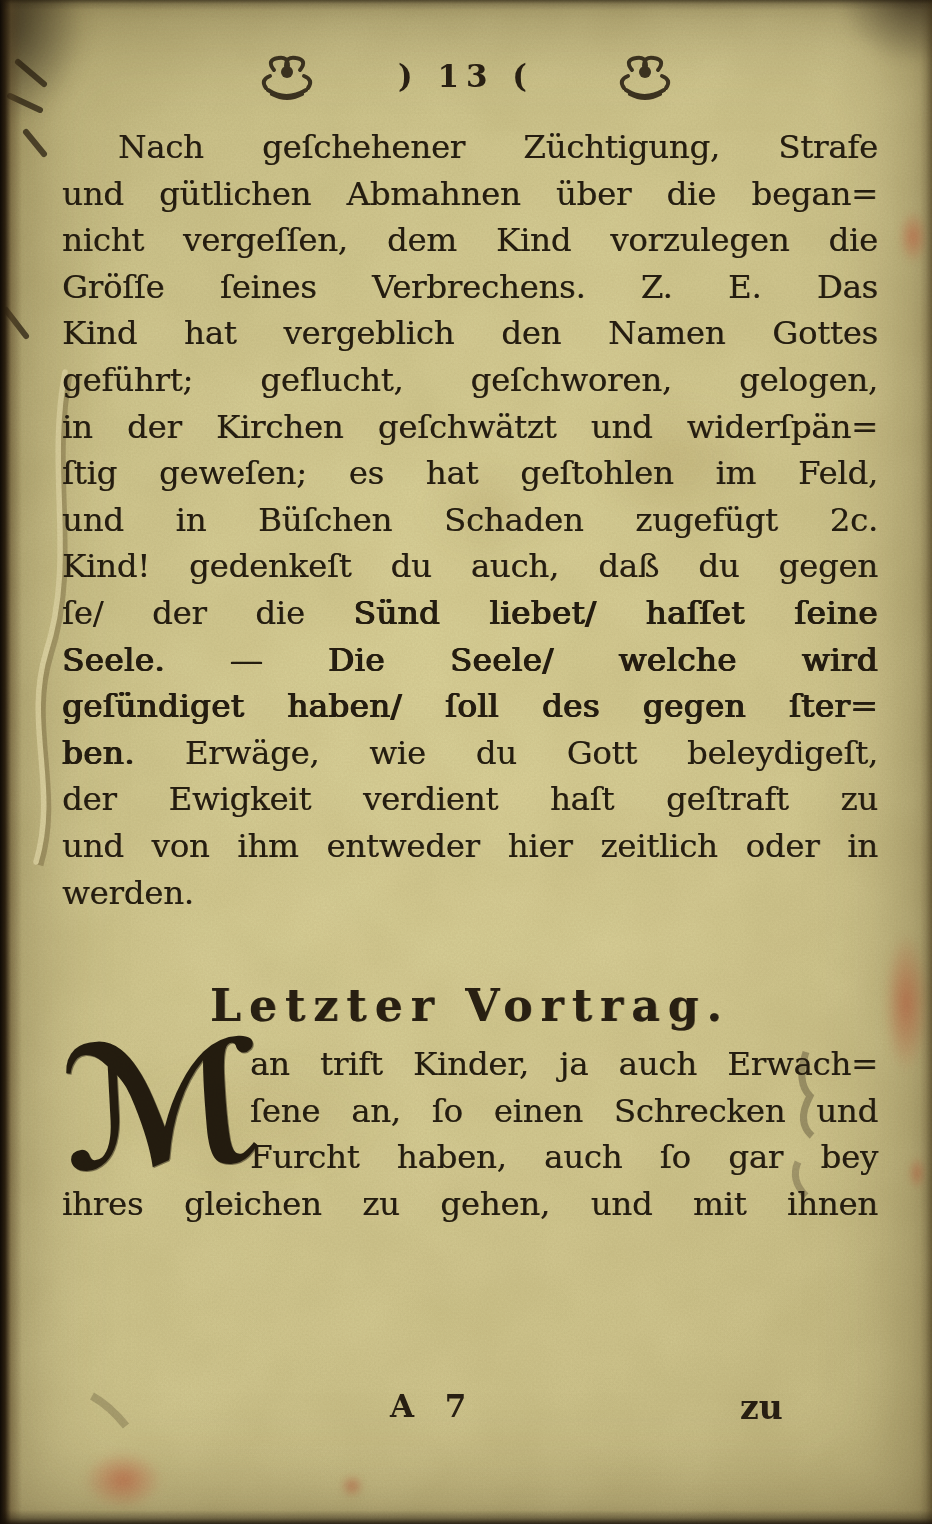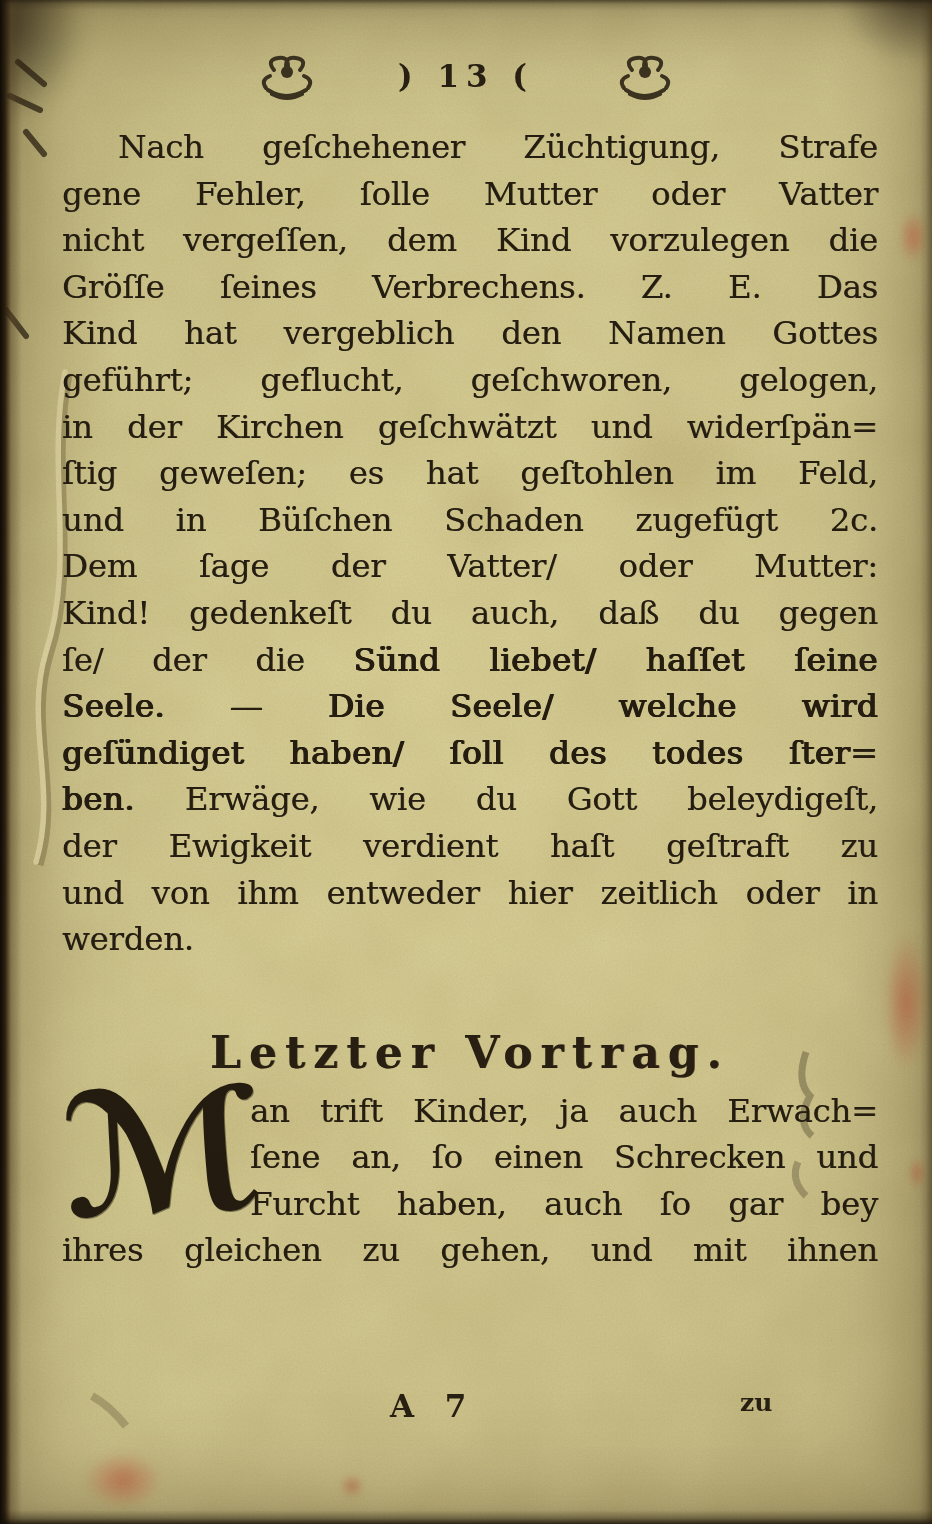--- a/index.html
+++ b/index.html
@@ -62,21 +62,21 @@
   .line.last{text-align-last:left;}
   .bq{text-shadow:.9px 0 0 currentColor,-.5px 0 0 currentColor,.4px .4px 0 rgba(38,30,17,.6);letter-spacing:.4px;}
   .heading{margin-top:64px;margin-bottom:10px;text-align:center;font-size:44px;font-weight:700;
     letter-spacing:8px;color:#2a2113;text-shadow:.6px .4px 0 rgba(42,33,19,.55);}
   .para{position:relative;}
   .dropcap{float:left;width:182px;height:138px;margin-right:6px;text-align:center;
     font-family:"DejaVu Sans","Liberation Sans",serif;font-size:168px;line-height:132px;font-weight:700;
     color:#251d10;transform:rotate(-3deg);text-shadow:1px 1px 0 rgba(37,29,16,.5);}
   .ftr{position:absolute;top:1372px;left:62px;width:816px;height:50px;}
   .sig{position:absolute;left:328px;font-size:31px;font-weight:700;letter-spacing:10px;color:#2a2114;}
-  .catch{position:absolute;left:678px;font-size:25px;font-weight:700;color:#2a2114;}
+  .catch{position:absolute;left:678px;font-size:33px;font-weight:700;color:#2a2114;}
 </style>
 </head>
 <body>
 
 <div class="pg">
 
   <div class="stain st-dark-tl"></div>
   <div class="stain st-dark-tr"></div>
   <div class="stain st-red1"></div>
   <div class="stain st-red2"></div>
@@ -116,33 +116,32 @@
           <path d="M8,11 q-5,2 -2,6 M25,11 q5,2 2,6"></path>
           <path d="M7,18 q9,6 19,0"></path>
           <path d="M9,20 q7.5,4 15,0"></path>
         </g>
       </svg>
     </div>
 
     <div class="body-text">
       <div class="para">
           <div class="line indent"><span>Nach geſchehener Züchtigung, Strafe</span></div>
-          <div class="line"><span>gene Fehler, ſolle Mutter oder Vatter</span></div>
+          <div class="line"><span>und gütlichen Abmahnen über die began=</span></div>
           <div class="line"><span>nicht vergeſſen, dem Kind vorzulegen die</span></div>
           <div class="line"><span>Gröſſe ſeines Verbrechens. Z. E. Das</span></div>
           <div class="line"><span>Kind hat vergeblich den Namen Gottes</span></div>
           <div class="line"><span>geführt; geflucht, geſchworen, gelogen,</span></div>
           <div class="line"><span>in der Kirchen geſchwätzt und widerſpän=</span></div>
           <div class="line"><span>ſtig geweſen; es hat geſtohlen im Feld,</span></div>
           <div class="line"><span>und in Büſchen Schaden zugefügt 2c.</span></div>
-          <div class="line"><span>Dem ſage der Vatter/ oder Mutter:</span></div>
           <div class="line"><span>Kind! gedenkeſt du auch, daß du gegen</span></div>
           <div class="line"><span>ſe/ der die </span><span class="bq">Sünd liebet/ haſſet ſeine</span></div>
           <div class="line"><span class="bq">Seele. — Die Seele/ welche wird</span></div>
-          <div class="line"><span class="bq">geſündiget haben/ ſoll des todes ſter=</span></div>
+          <div class="line"><span class="bq">geſündiget haben/ ſoll des gegen ſter=</span></div>
           <div class="line"><span class="bq">ben.</span><span> Erwäge, wie du Gott beleydigeſt,</span></div>
           <div class="line"><span>der Ewigkeit verdient haſt geſtraft zu</span></div>
           <div class="line"><span>und von ihm entweder hier zeitlich oder in</span></div>
           <div class="line last"><span>werden.</span></div>
         </div>
 
       <div class="heading">Letzter Vortrag.</div>
 
       <div class="para">
         <div class="dropcap">ℳ</div>

